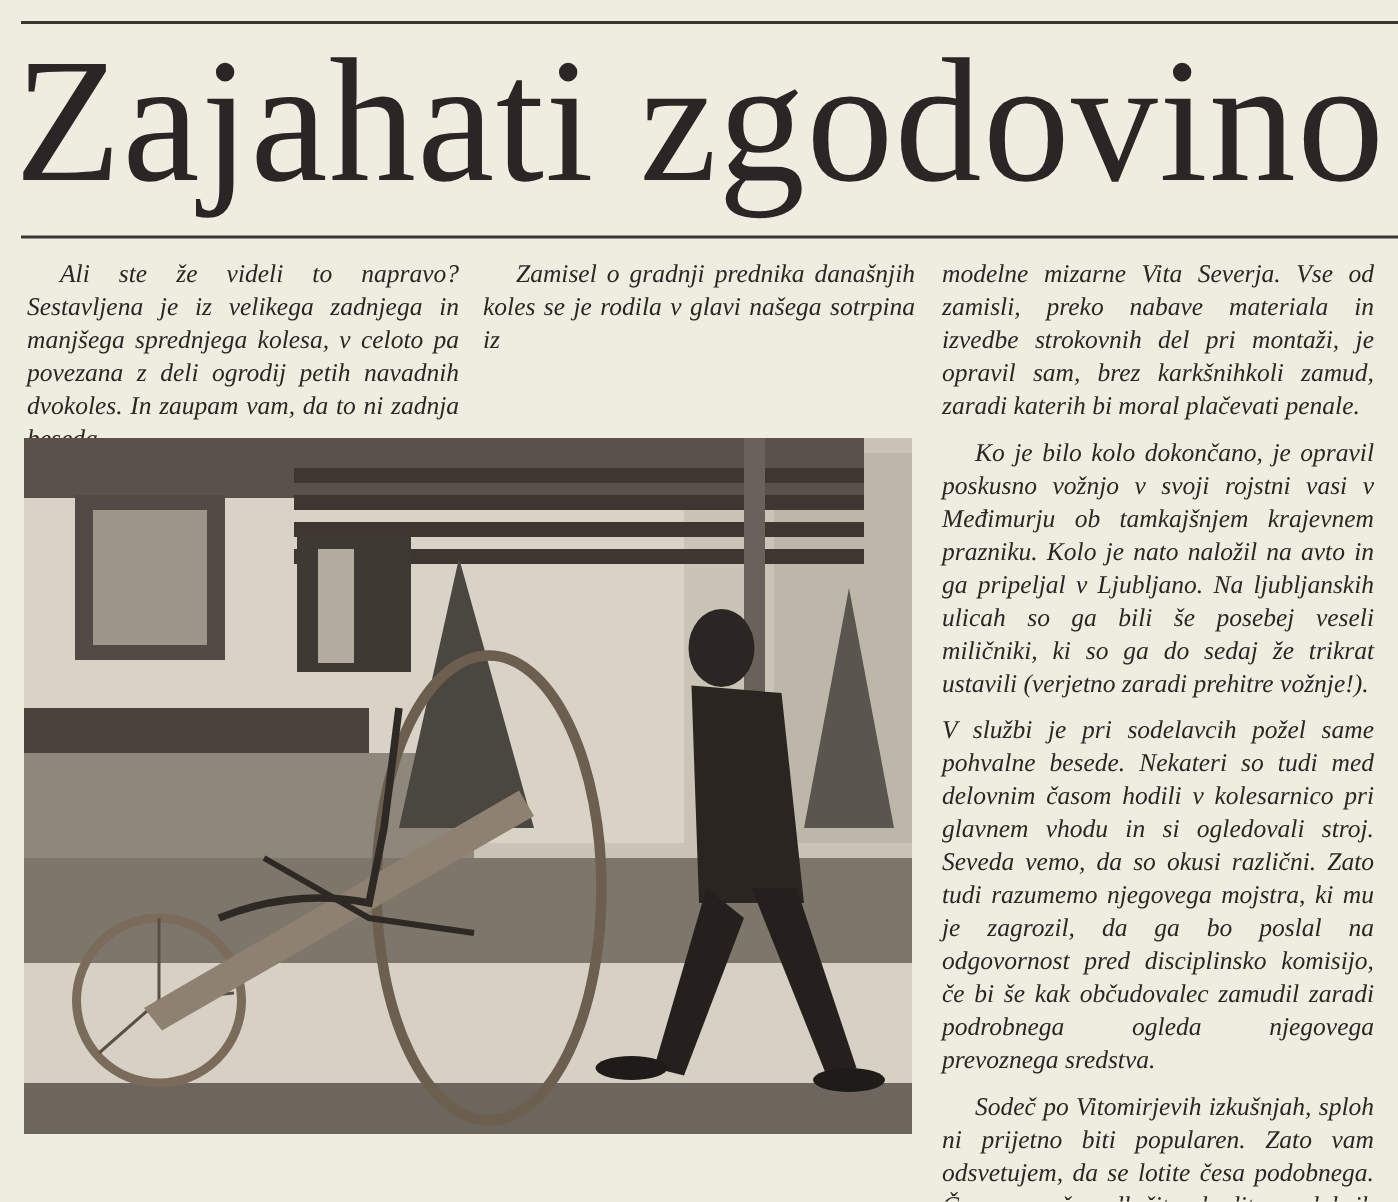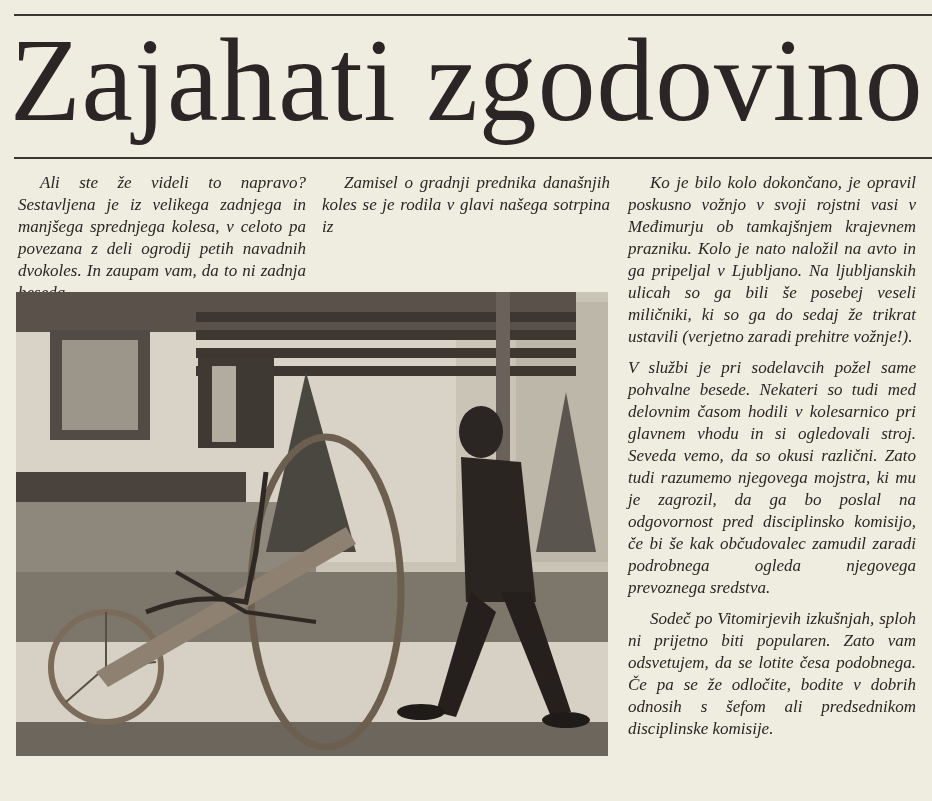--- a/index.html
+++ b/index.html
@@ -52,20 +52,21 @@
 
 <div class="col col1">
   <p>Ali ste že videli to napravo? Sestavljena je iz velikega zadnjega in manjšega sprednjega kolesa, v celoto pa povezana z deli ogrodij petih navadnih dvokoles. In zaupam vam, da to ni zadnja beseda</p>
 </div>
 
 <div class="col col2">
   <p>Zamisel o gradnji prednika današnjih koles se je rodila v glavi našega sotrpina iz</p>
 </div>
 
 <div class="col col3">
+  <p class="noindent">modelne mizarne Vita Severja. Vse od zamisli, preko nabave materiala in izvedbe strokovnih del pri montaži, je opravil sam, brez karkšnihkoli zamud, zaradi katerih bi moral plačevati penale.</p>
   <p>Ko je bilo kolo dokončano, je opravil poskusno vožnjo v svoji rojstni vasi v Međimurju ob tamkajšnjem krajevnem prazniku. Kolo je nato naložil na avto in ga pripeljal v Ljubljano. Na ljubljanskih ulicah so ga bili še posebej veseli miličniki, ki so ga do sedaj že trikrat ustavili (verjetno zaradi prehitre vožnje!).</p>
   <p class="noindent">V službi je pri sodelavcih požel same pohvalne besede. Nekateri so tudi med delovnim časom hodili v kolesarnico pri glavnem vhodu in si ogledovali stroj. Seveda vemo, da so okusi različni. Zato tudi razumemo njegovega mojstra, ki mu je zagrozil, da ga bo poslal na odgovornost pred disciplinsko komisijo, če bi še kak občudovalec zamudil zaradi podrobnega ogleda njegovega prevoznega sredstva.</p>
   <p>Sodeč po Vitomirjevih izkušnjah, sploh ni prijetno biti popularen. Zato vam odsvetujem, da se lotite česa podobnega. Če pa se že odločite, bodite v dobrih odnosih s šefom ali predsednikom disciplinske komisije.</p>
 
 </div>
 
 <div class="photo" role="img" aria-label="Black-and-white photo of a man walking past a large wooden high-wheel bicycle in front of a house with a balcony">
   <svg viewBox="0 0 592 464" preserveAspectRatio="none">
 
     <rect x="0" y="0" width="592" height="464" fill="#c9c4b6"></rect>

